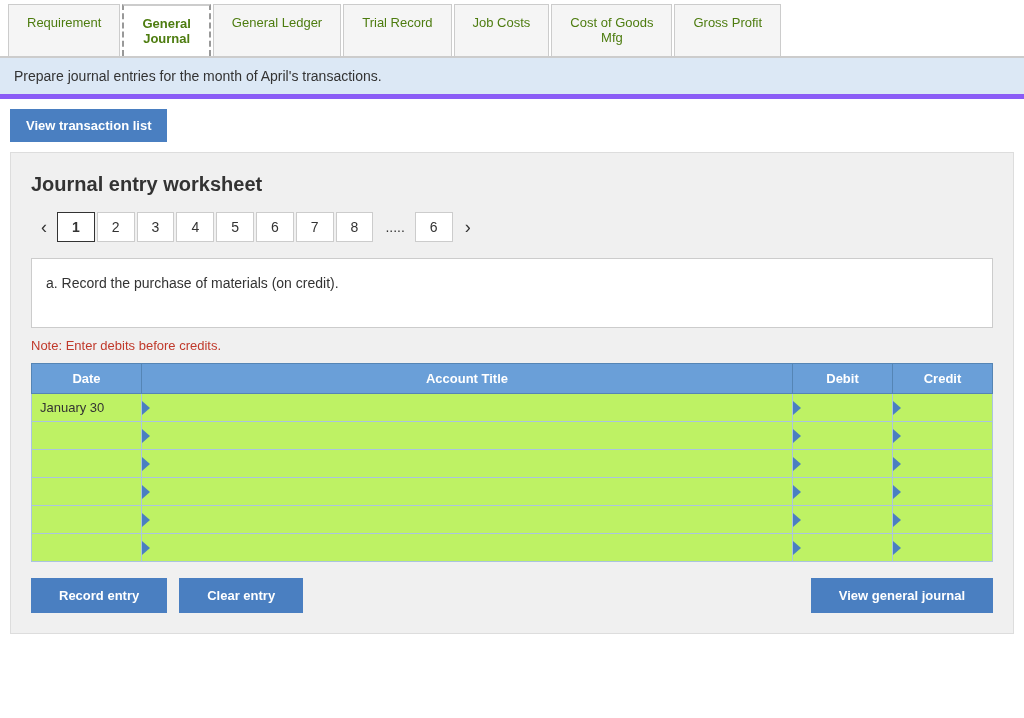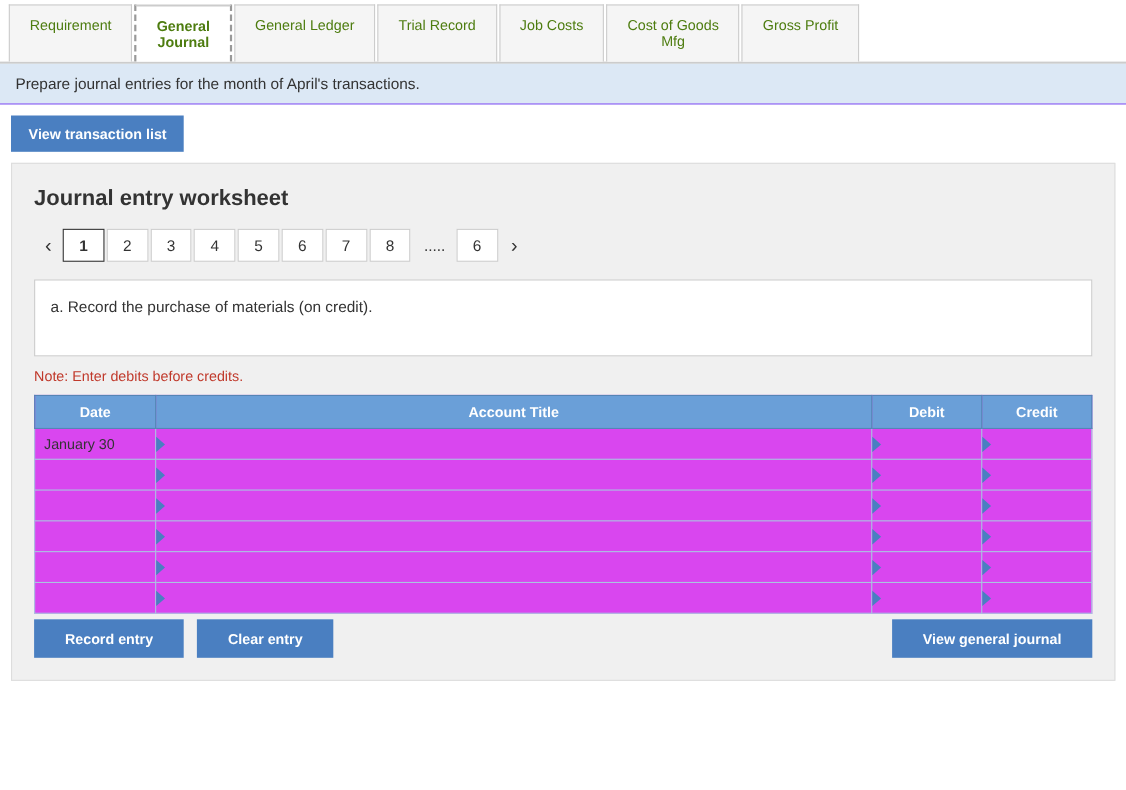--- a/index.html
+++ b/index.html
@@ -26,21 +26,21 @@
       border-right: 2px dashed #999;
       font-weight: bold;
     }
     .tab:first-child { margin-left: 8px; }
 
     
     .info-banner {
       background: #dce8f5;
       padding: 10px 14px;
       font-size: 14px;
-      border-bottom: 1px solid #8b5cf6;
+      border-bottom: 5px solid #8b5cf6;
     }
 
     
     .btn-view-transaction {
       background: #4a7fc1;
       color: #fff;
       border: none;
       padding: 9px 16px;
       margin: 10px 10px;
       cursor: pointer;
@@ -109,22 +109,22 @@
     .note {
       color: #c0392b;
       font-size: 13px;
       margin-bottom: 10px;
     }
 
     
     .journal-table {
       width: 100%;
       border-collapse: collapse;
-      background: #d946ef;
-      margin-bottom: 5px;
+      background: #bef264;
+      margin-bottom: 16px;
     }
     .journal-table th {
       background: #6a9fd8;
       color: #fff;
       padding: 7px 10px;
       font-size: 13px;
       font-weight: bold;
       border: 1px solid #5585b5;
       text-align: center;
     }

